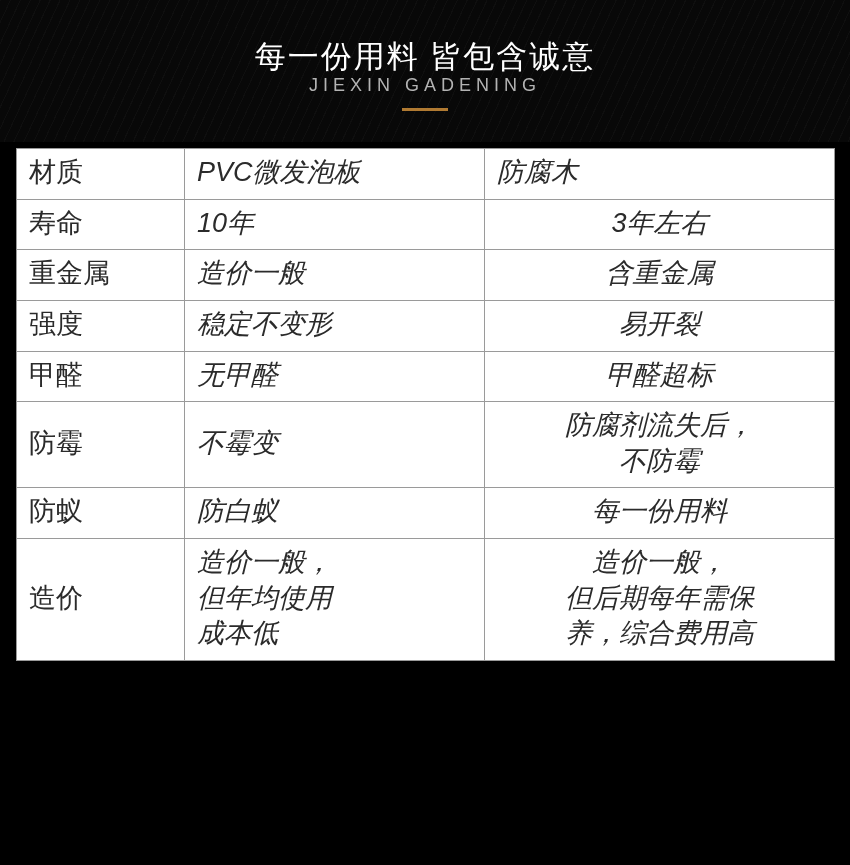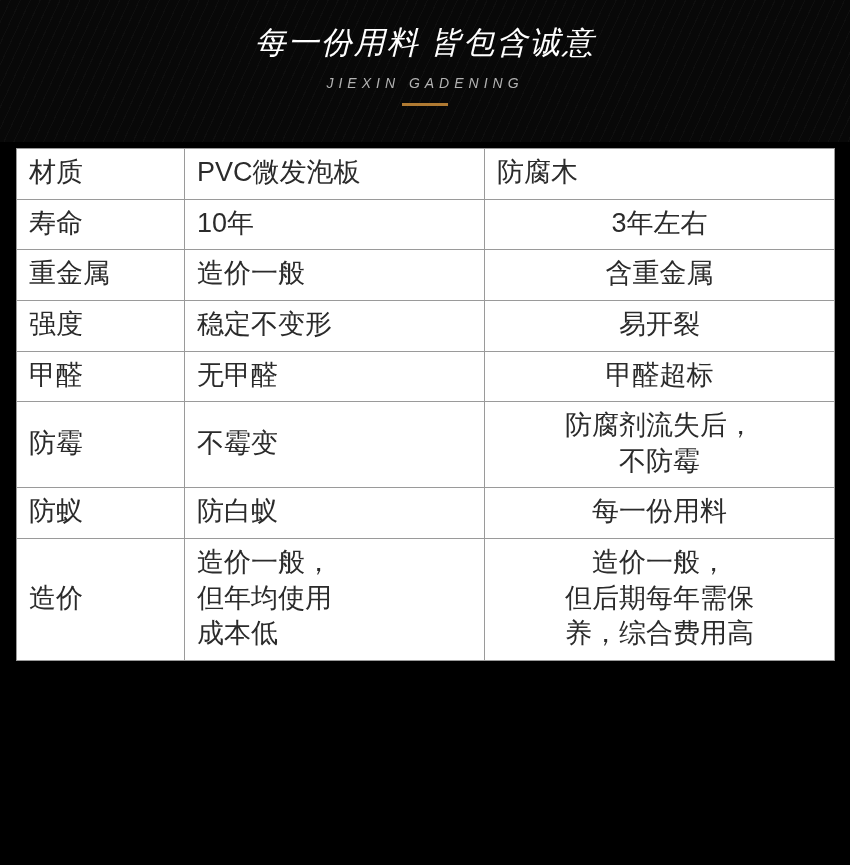--- a/index.html
+++ b/index.html
@@ -26,36 +26,34 @@
     width: 850px;
     height: 142px;
     background: #080808;
     background-image:
       repeating-linear-gradient(115deg, rgba(255,255,255,0.028) 0px, rgba(255,255,255,0.028) 1px, rgba(0,0,0,0) 1px, rgba(0,0,0,0) 9px);
     display: flex;
     flex-direction: column;
     align-items: center;
     justify-content: flex-start;
     box-sizing: border-box;
-    padding-top: 24px;
-    font-style: italic;
+    padding-top: 38px;
   }
   .header-title {
     color: #ffffff;
     font-size: 31px;
     letter-spacing: 2px;
     font-weight: normal;
     line-height: 1.2;
     text-align: center;
     white-space: nowrap;
   }
   .header-sub {
-    margin-top: 14px;
     color: #b3b3b3;
-    font-size: 14px;
+    font-size: 18px;
     letter-spacing: 5px;
     white-space: nowrap;
   }
   .header-rule {
     margin-top: 12px;
     width: 46px;
     height: 3px;
     background: #b07a32;
   }
 
@@ -99,20 +97,21 @@
   td.wood {
     color: #3a3a3a;
     text-align: center;
   }
   td.head {
     font-weight: normal;
     color: #333333;
   }
   .cell-lines span {
     display: block;
+    font-style: italic;
   }
   .row-tall td { padding-top: 8px; padding-bottom: 10px; }
 </style>
 </head>
 <body>
 
 <div class="page">
 
   <div class="header">
     <div class="header-title">每一份用料 皆包含诚意</div>

